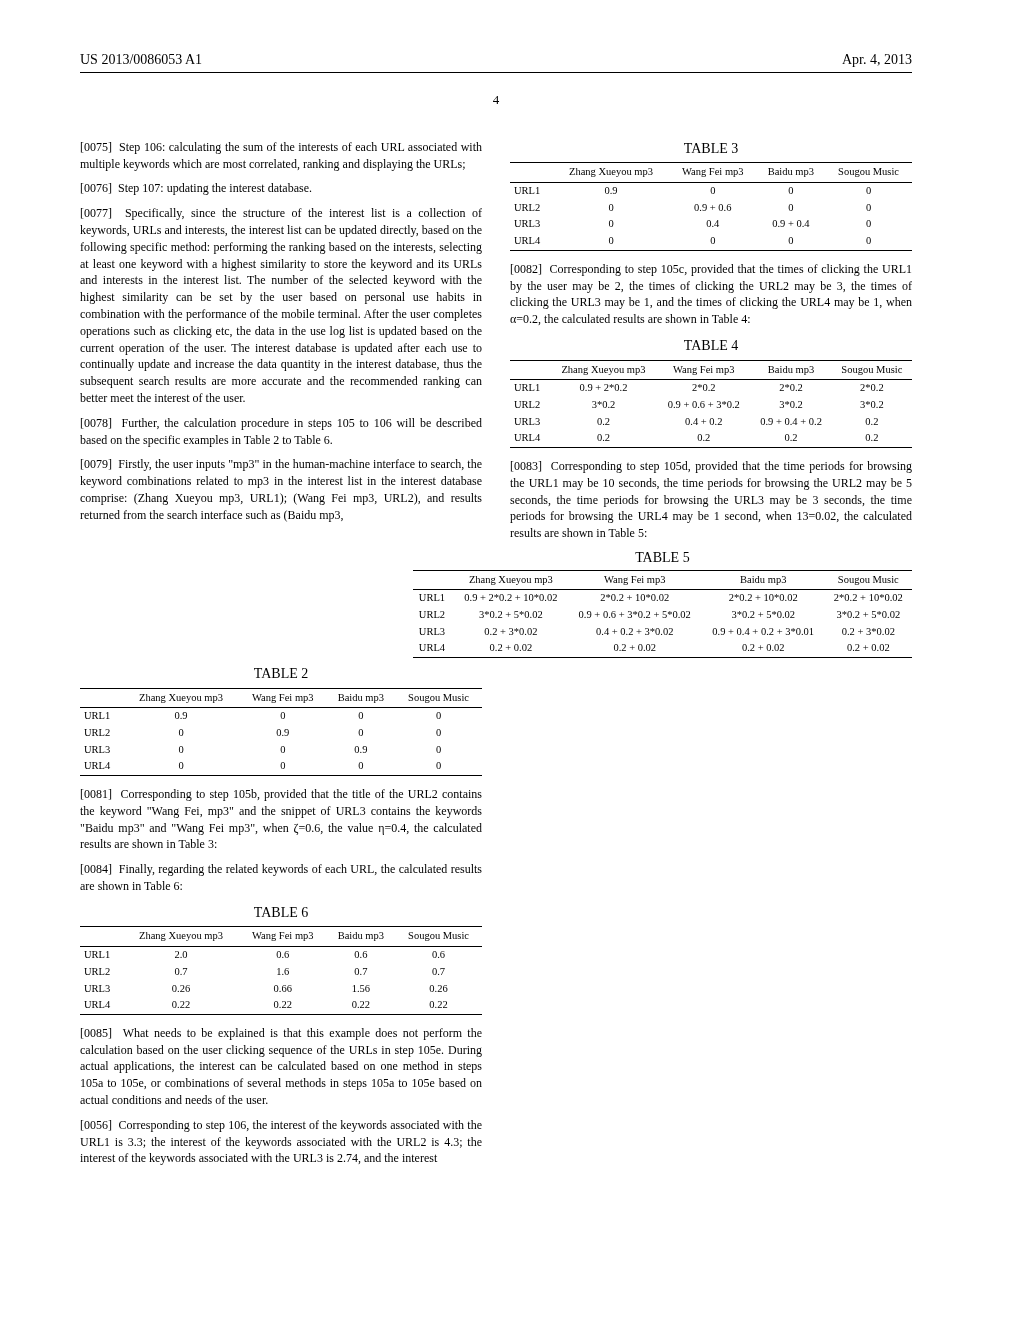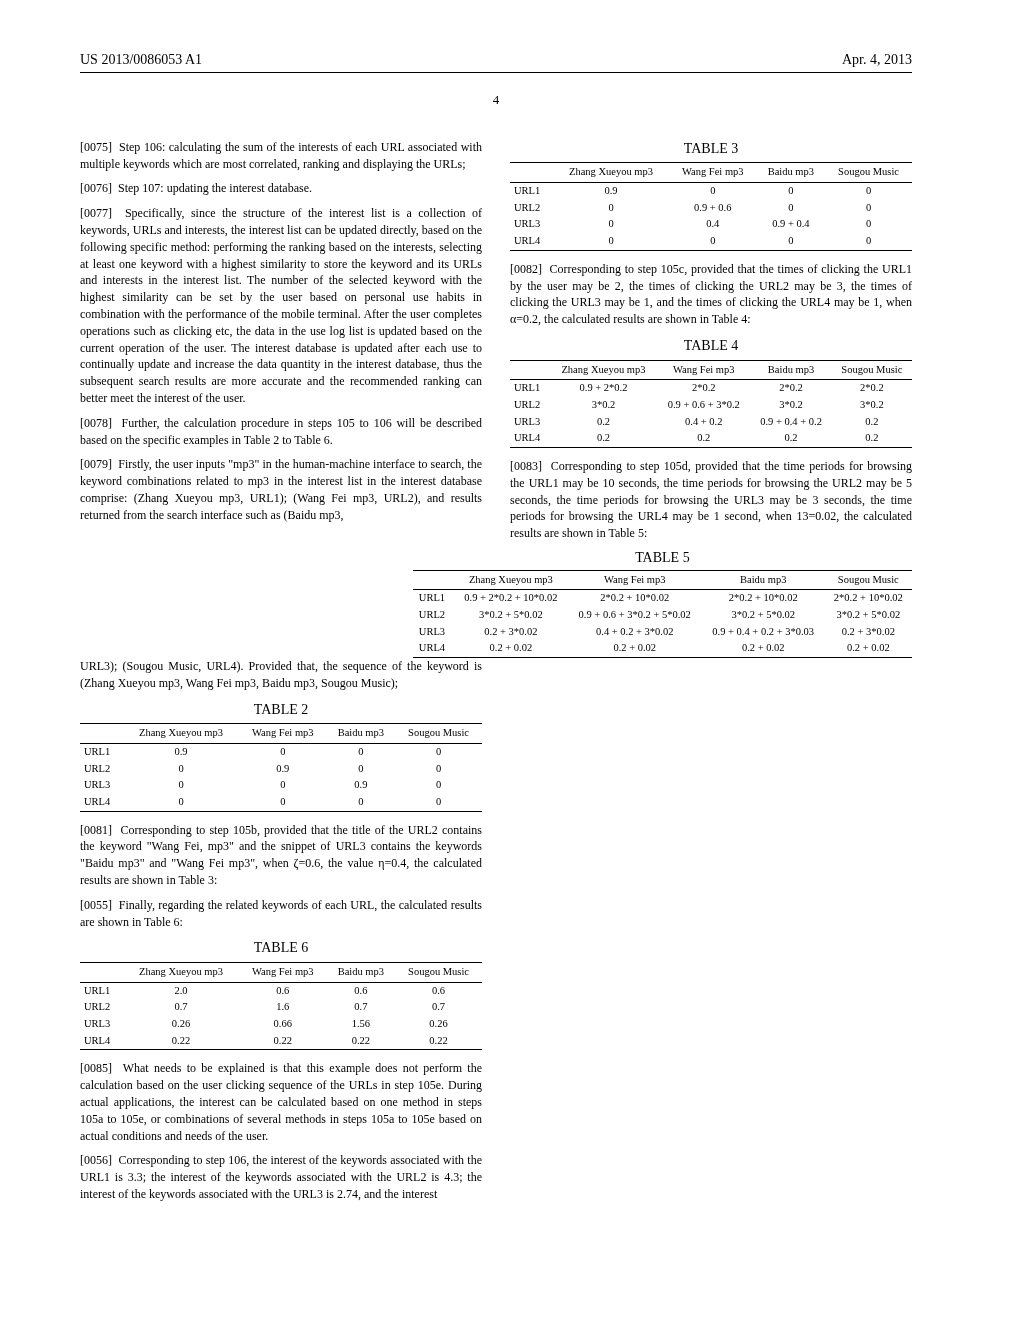--- a/index.html
+++ b/index.html
@@ -245,36 +245,35 @@
                 <td>URL2</td>
                 <td>3*0.2 + 5*0.02</td>
                 <td>0.9 + 0.6 + 3*0.2 + 5*0.02</td>
                 <td>3*0.2 + 5*0.02</td>
                 <td>3*0.2 + 5*0.02</td>
               </tr>
             <tr>
                 <td>URL3</td>
                 <td>0.2 + 3*0.02</td>
                 <td>0.4 + 0.2 + 3*0.02</td>
-                <td>0.9 + 0.4 + 0.2 + 3*0.03</td>
+                <td>0.9 + 0.4 + 0.2 + 3*0.01</td>
                 <td>0.2 + 3*0.02</td>
               </tr>
             <tr class="tbody-bottom">
                 <td>URL4</td>
                 <td>0.2 + 0.02</td>
                 <td>0.2 + 0.02</td>
                 <td>0.2 + 0.02</td>
                 <td>0.2 + 0.02</td>
               </tr>
           </tbody>
         </table>
       </div>
     </div>
 
-    <p class="para"><span>URL3); (Sougou Music, URL4). Provided that, the sequence of the keyword is (Zhang Xueyou mp3, Wang Fei mp3, Baidu mp3, Sougou Music);</span></p>
 
 
     <div class="no-break">
       <div class="table-caption">TABLE 2</div>
       <table class="table">
         <thead>
           <tr class="thead-top">
               <th></th>
             <th>Zhang Xueyou mp3</th>
             <th>Wang Fei mp3</th>
@@ -313,21 +312,21 @@
               <td>0</td>
               <td>0</td>
               <td>0</td>
             </tr>
         </tbody>
       </table>
     </div>
 
     <p class="para"><span class="paranum">[0081]</span>&nbsp;&nbsp;<span>Corresponding to step 105b, provided that the title of the URL2 contains the keyword "Wang Fei, mp3" and the snippet of URL3 contains the keywords "Baidu mp3" and "Wang Fei mp3", when ζ=0.6, the value η=0.4, the calculated results are shown in Table 3:</span></p>
 
-    <p class="para"><span class="paranum">[0055]</span>&nbsp;&nbsp;<span>Finally, regarding the related keywords of each URL, the calculated results are shown in Table 6:</span></p>
+    <p class="para"><span class="paranum">[0084]</span>&nbsp;&nbsp;<span>Finally, regarding the related keywords of each URL, the calculated results are shown in Table 6:</span></p>
 
     <div class="no-break">
       <div class="table-caption">TABLE 6</div>
       <table class="table">
         <thead>
           <tr class="thead-top">
               <th></th>
             <th>Zhang Xueyou mp3</th>
             <th>Wang Fei mp3</th>
             <th>Baidu mp3</th>

